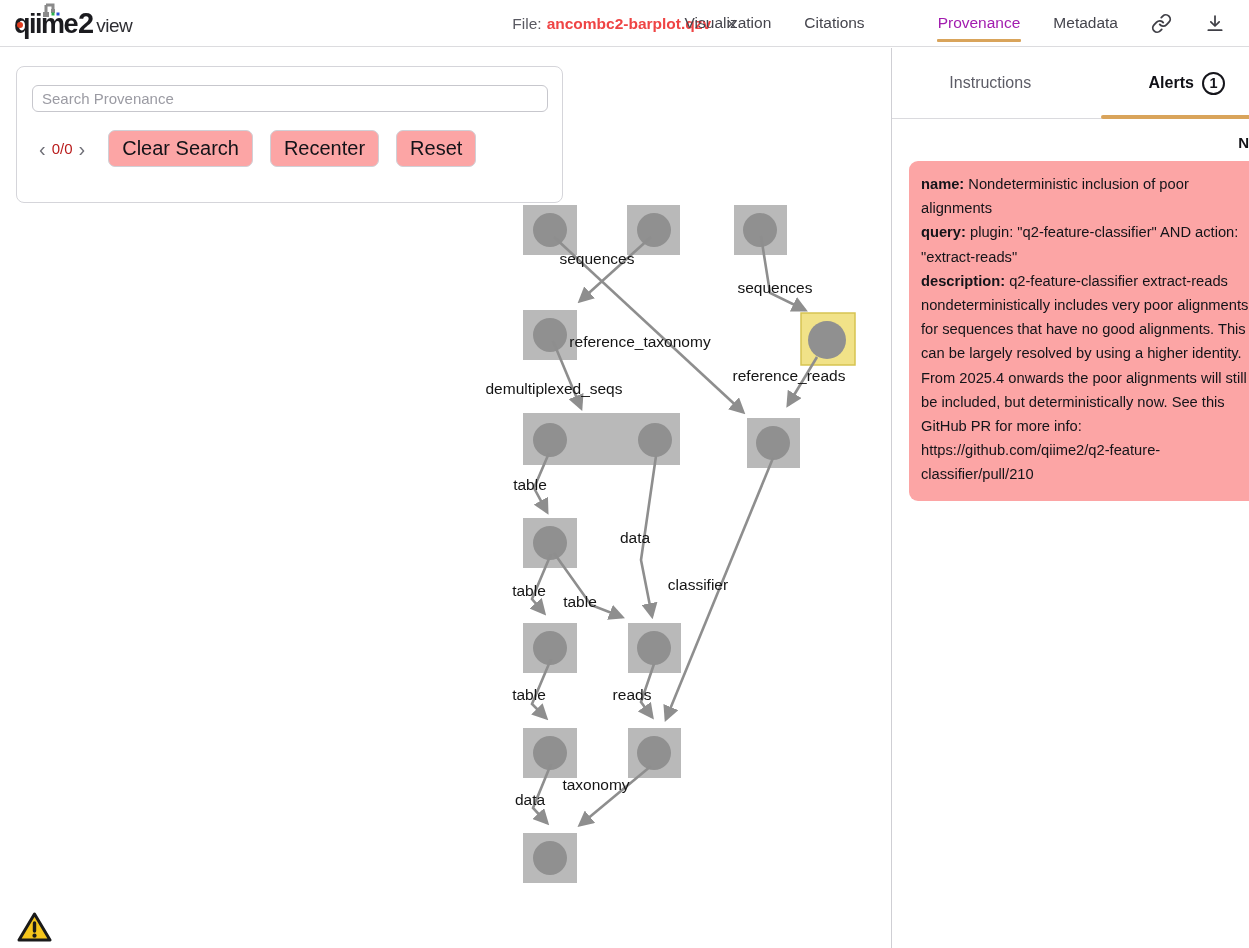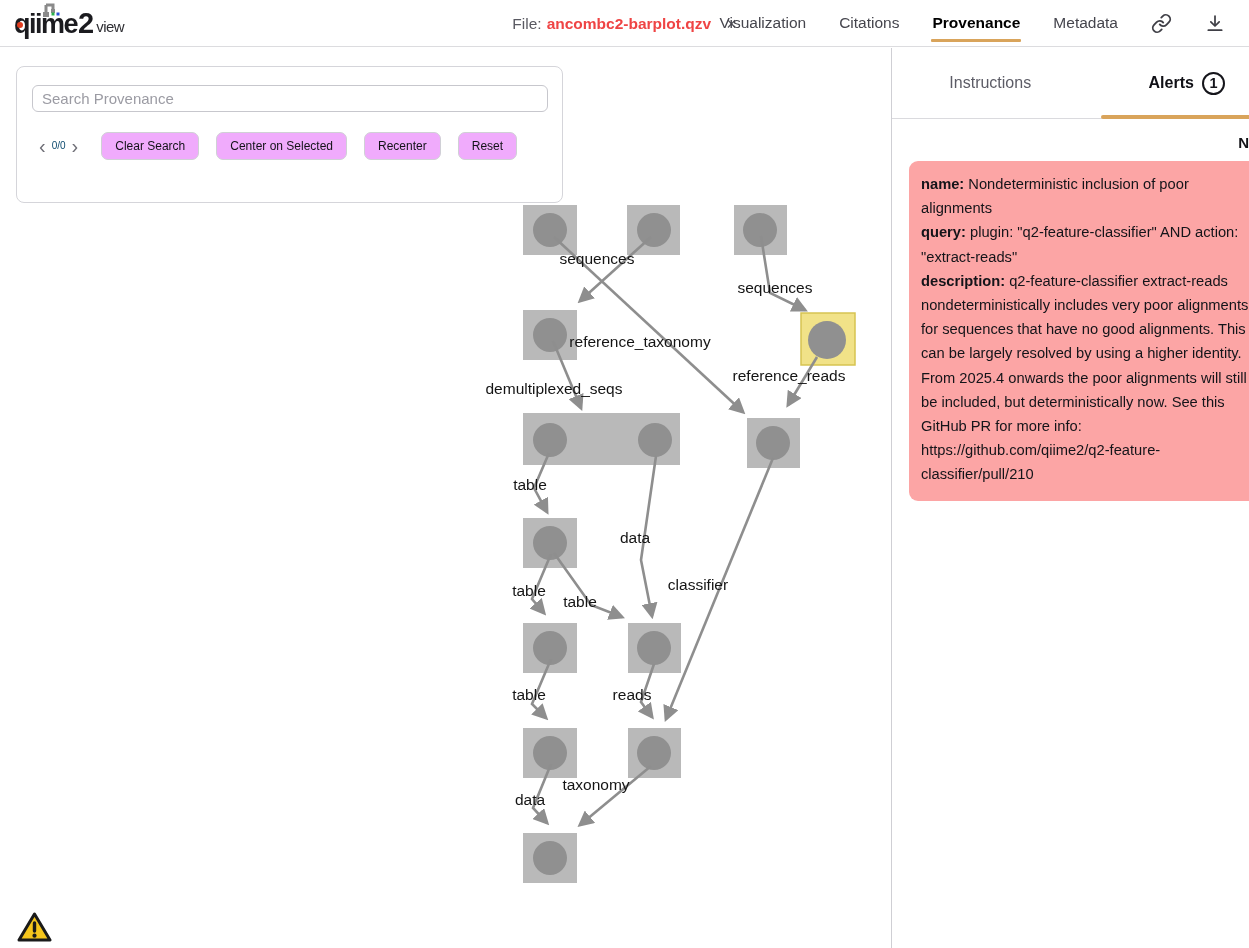--- a/index.html
+++ b/index.html
@@ -6,49 +6,49 @@
   html,body { background:#fff; }
   body { font-family:"Liberation Sans","DejaVu Sans",sans-serif; }
   .app { position:relative; width:1249px; height:948px; background:#fff; overflow:hidden; }
 
   
   .topbar { position:absolute; left:0; top:0; width:100%; height:47px;
     background:#fff; border-bottom:1px solid #dcdcdf; display:flex; align-items:center; z-index:30; }
   .logo { position:relative; margin-left:14px; display:flex; align-items:baseline; cursor:pointer; }
   .logo-main { font-weight:700; font-size:27px; color:#1b1b1f; letter-spacing:-1.5px; }
   .logo-2 { font-weight:700; font-size:29px; color:#1b1b1f; margin-left:1px; }
-  .logo-view { font-size:15px; color:#2e2e33; margin-left:2px; position:relative; top:-1px; letter-spacing:-0.5px; }
+  .logo-view { font-size:19px; color:#2e2e33; margin-left:2px; position:relative; top:-1px; letter-spacing:-0.5px; }
   .logo-reddot { position:absolute; left:3px; top:15px; width:6px; height:6px; border-radius:50%; background:#e03c1f; }
   .logo-mark { position:absolute; left:24px; top:-4px; }
 
   .filetab { position:absolute; left:0; right:0; top:0; height:47px; display:flex;
     align-items:center; justify-content:center; pointer-events:none; }
   .filetab-inner { pointer-events:auto; display:flex; align-items:flex-end; font-size:15.5px; color:#5a5a62; }
   .filetab-name { font-weight:700; color:#ef4444; margin-left:5px; }
   .filetab-close { margin-left:15px; font-size:18px; color:#54545c; cursor:pointer; line-height:1; }
 
   .nav { margin-left:auto; display:flex; align-items:center; gap:33px; padding-right:24px; }
   .nav-item { font-size:15.5px; color:#45454d; cursor:pointer; position:relative; white-space:nowrap; }
-  .nav-item.active { font-weight:700; color:#000000; }
+  .nav-item.active { font-weight:400; color:#a21caf;margin-left:40px; }
   .nav-item.active::after { content:""; position:absolute; left:-1px; right:-1px; bottom:-10px;
     height:3.5px; background:#d9a45b; border-radius:1px; }
   .nav-icon { cursor:pointer; display:flex; align-items:center; }
 
   
   .search-panel { position:absolute; left:16px; top:66px; width:547px; height:137px;
     border:1px solid #d5d5da; border-radius:8px; background:#fff; z-index:20; }
   .search-input { position:absolute; left:15px; top:18px; width:516px; height:27px;
     border:1px solid #c7c7cd; border-radius:6px; padding:0 9px; font-size:15px; color:#222;
     font-family:inherit; outline:none; }
   .search-input::placeholder { color:#9b9ba3; }
   .search-controls { position:absolute; left:0; top:61px; width:100%; display:flex; align-items:center; }
   .chev { color:#6e6e76; font-size:20px; line-height:1; cursor:pointer; padding:0 4px; user-select:none; }
   .chev.left { margin-left:18px; }
-  .counter { font-size:10px; color:#0c4a6e; margin:12px 2px; }
-  .sbtn { font-family:inherit; font-size:12px; color:#131318; background:#f0abfc;
+  .counter { font-size:15px; color:#b91c1c; margin:12px 2px; }
+  .sbtn { font-family:inherit; font-size:20px; color:#131318; background:#fca5a5;
     border:1px solid #d0d0d6; border-radius:7px; padding:6px 13px; cursor:pointer; white-space:nowrap; }
   .sbtn + .sbtn { margin-left:17px; }
   .sbtn.first { margin-left:19px; }
 
   
   .graph-wrap { position:absolute; left:0; top:48px; width:891px; height:900px; }
   .graph-wrap svg { display:block; }
 
   .warn { position:absolute; left:17px; top:910px; cursor:pointer; }
 
@@ -118,21 +118,20 @@
     </nav>
   </header>
 
   <section class="search-panel">
     <input class="search-input" type="text" placeholder="Search Provenance" style="">
     <div class="search-controls">
       <span class="chev left">‹</span>
       <span class="counter">0/0</span>
       <span class="chev">›</span>
       <button class="sbtn first">Clear Search</button>
-      <button class="sbtn">Center on Selected</button>
       <button class="sbtn">Recenter</button>
       <button class="sbtn">Reset</button>
     </div>
   </section>
 
   <div class="graph-wrap">
     <svg width="891" height="900" viewBox="0 48 891 900">
         <defs>
           <marker id="arrow" viewBox="0 0 10 10" refX="8" refY="5" markerWidth="6.2" markerHeight="6.2" orient="auto-start-reverse">
             <path d="M0 0 L10 5 L0 10 z" fill="#8e8e8e"></path>

